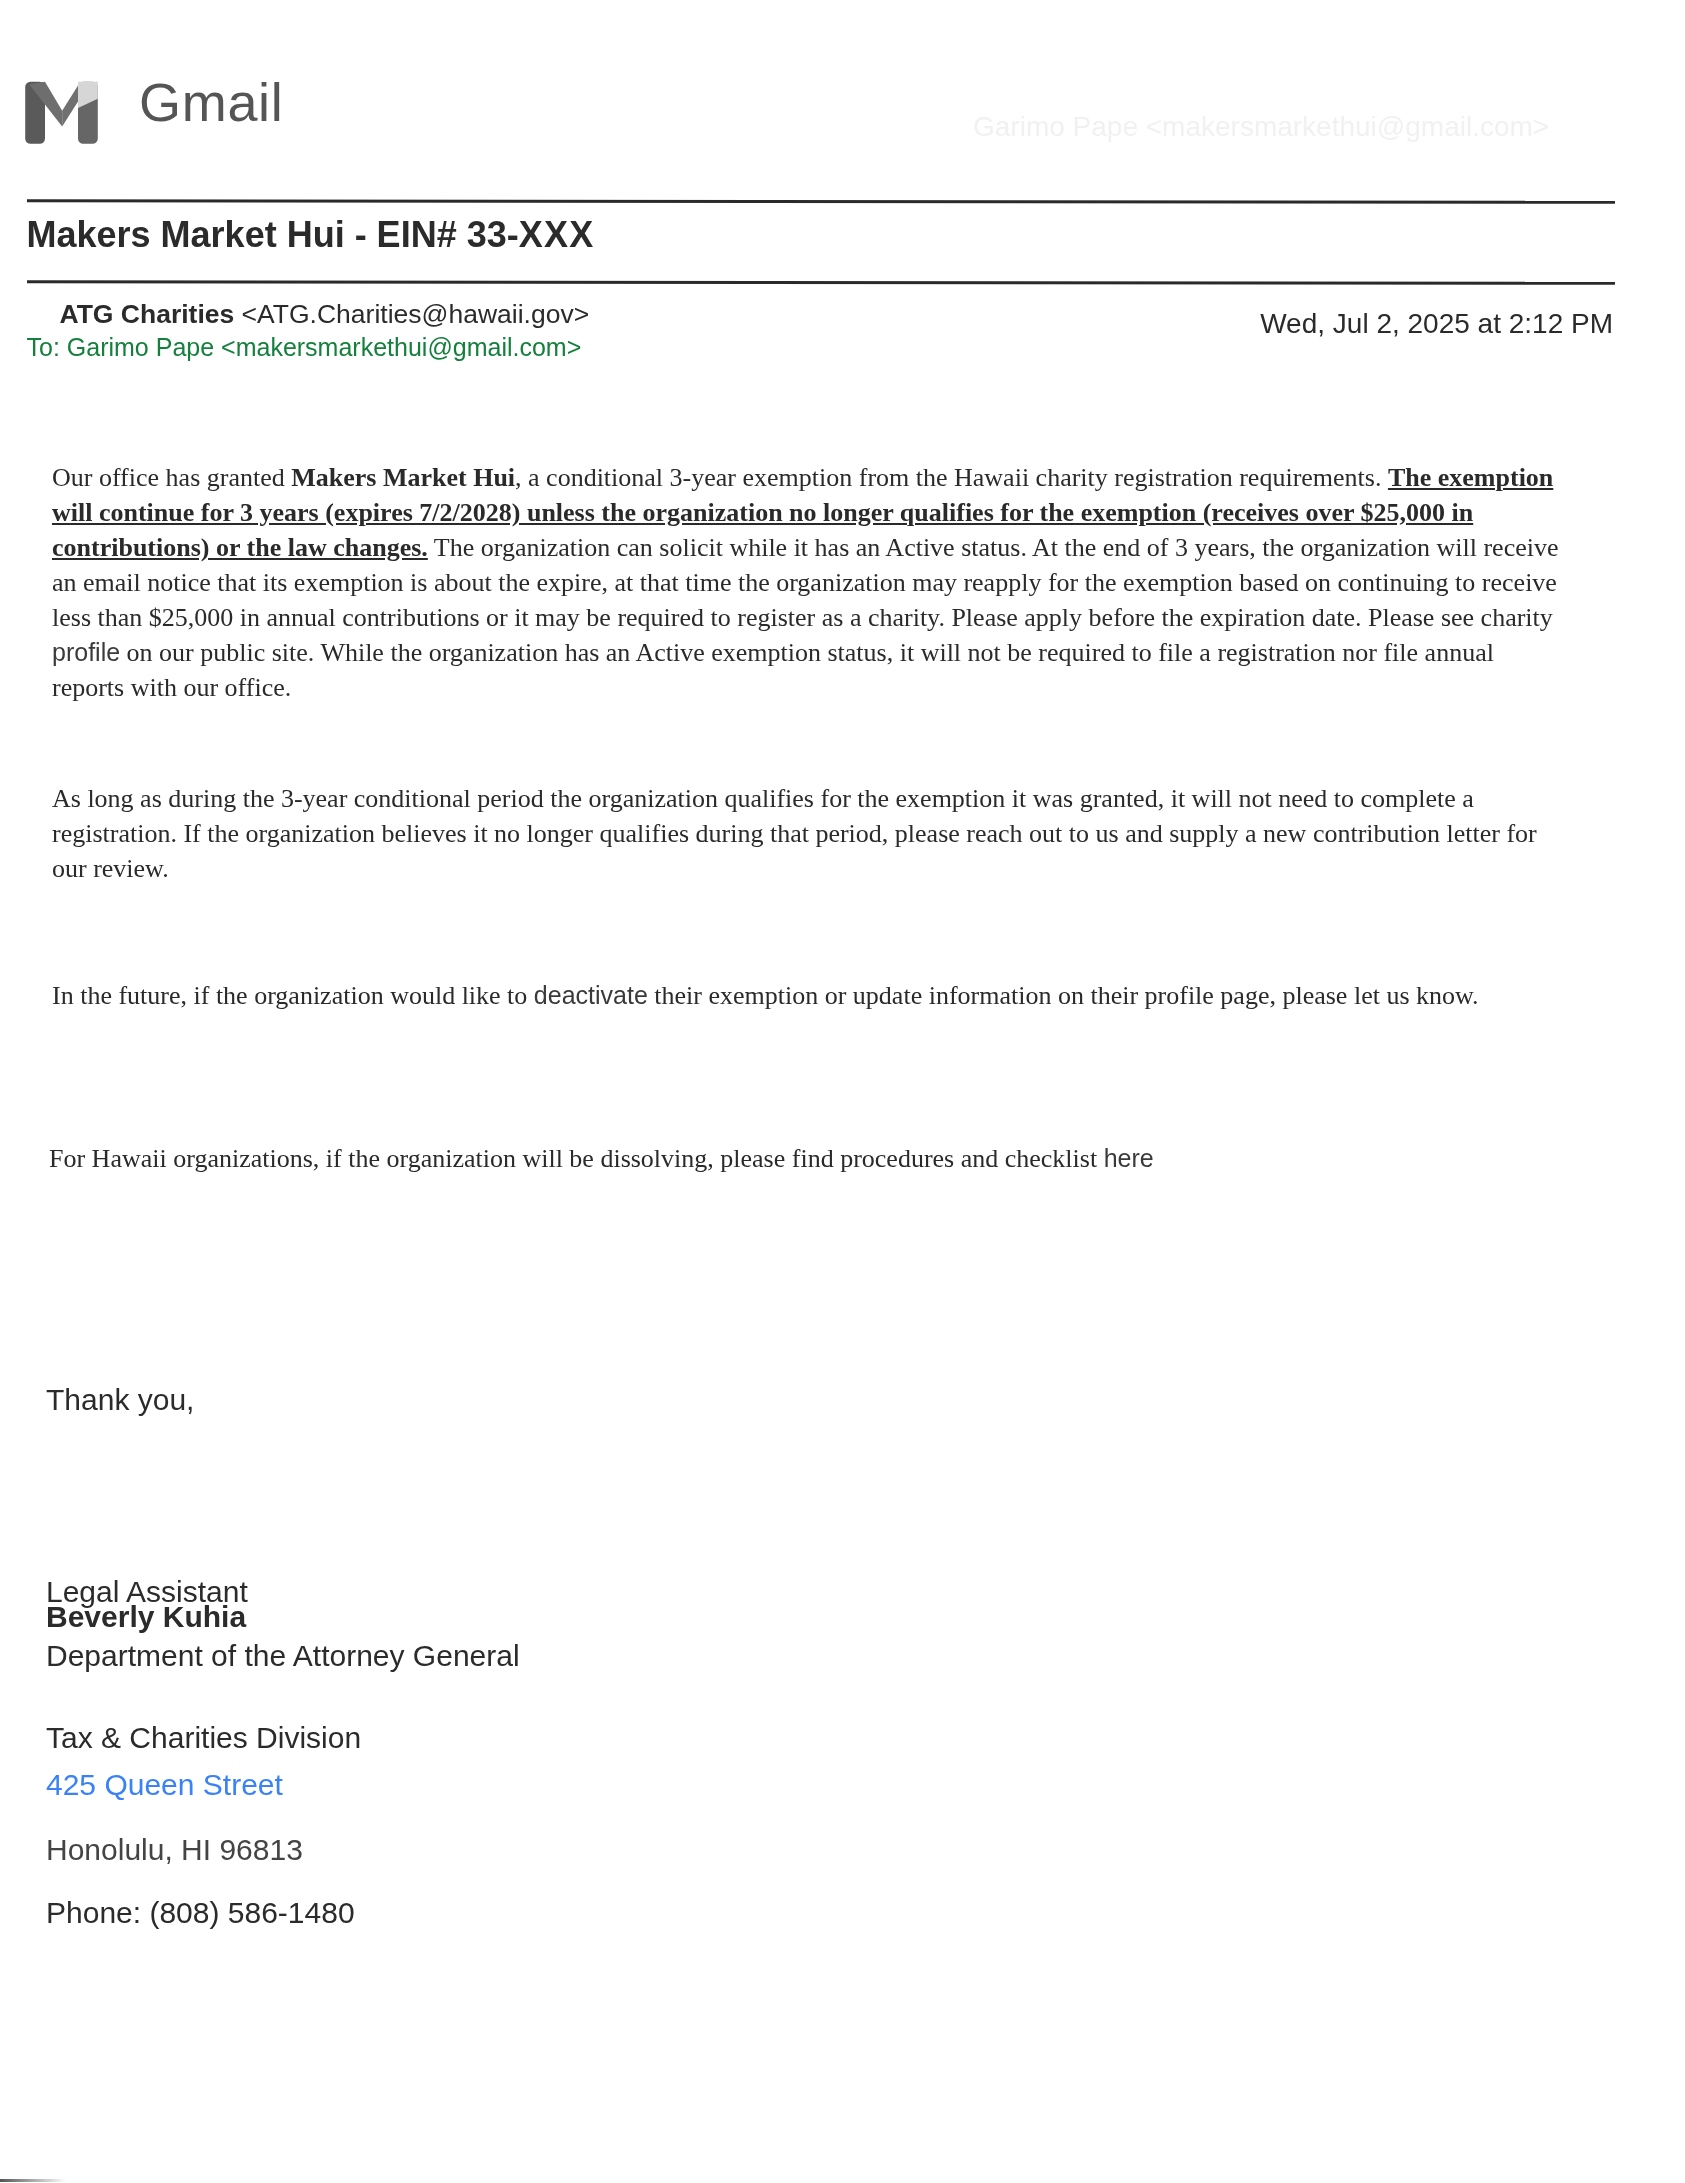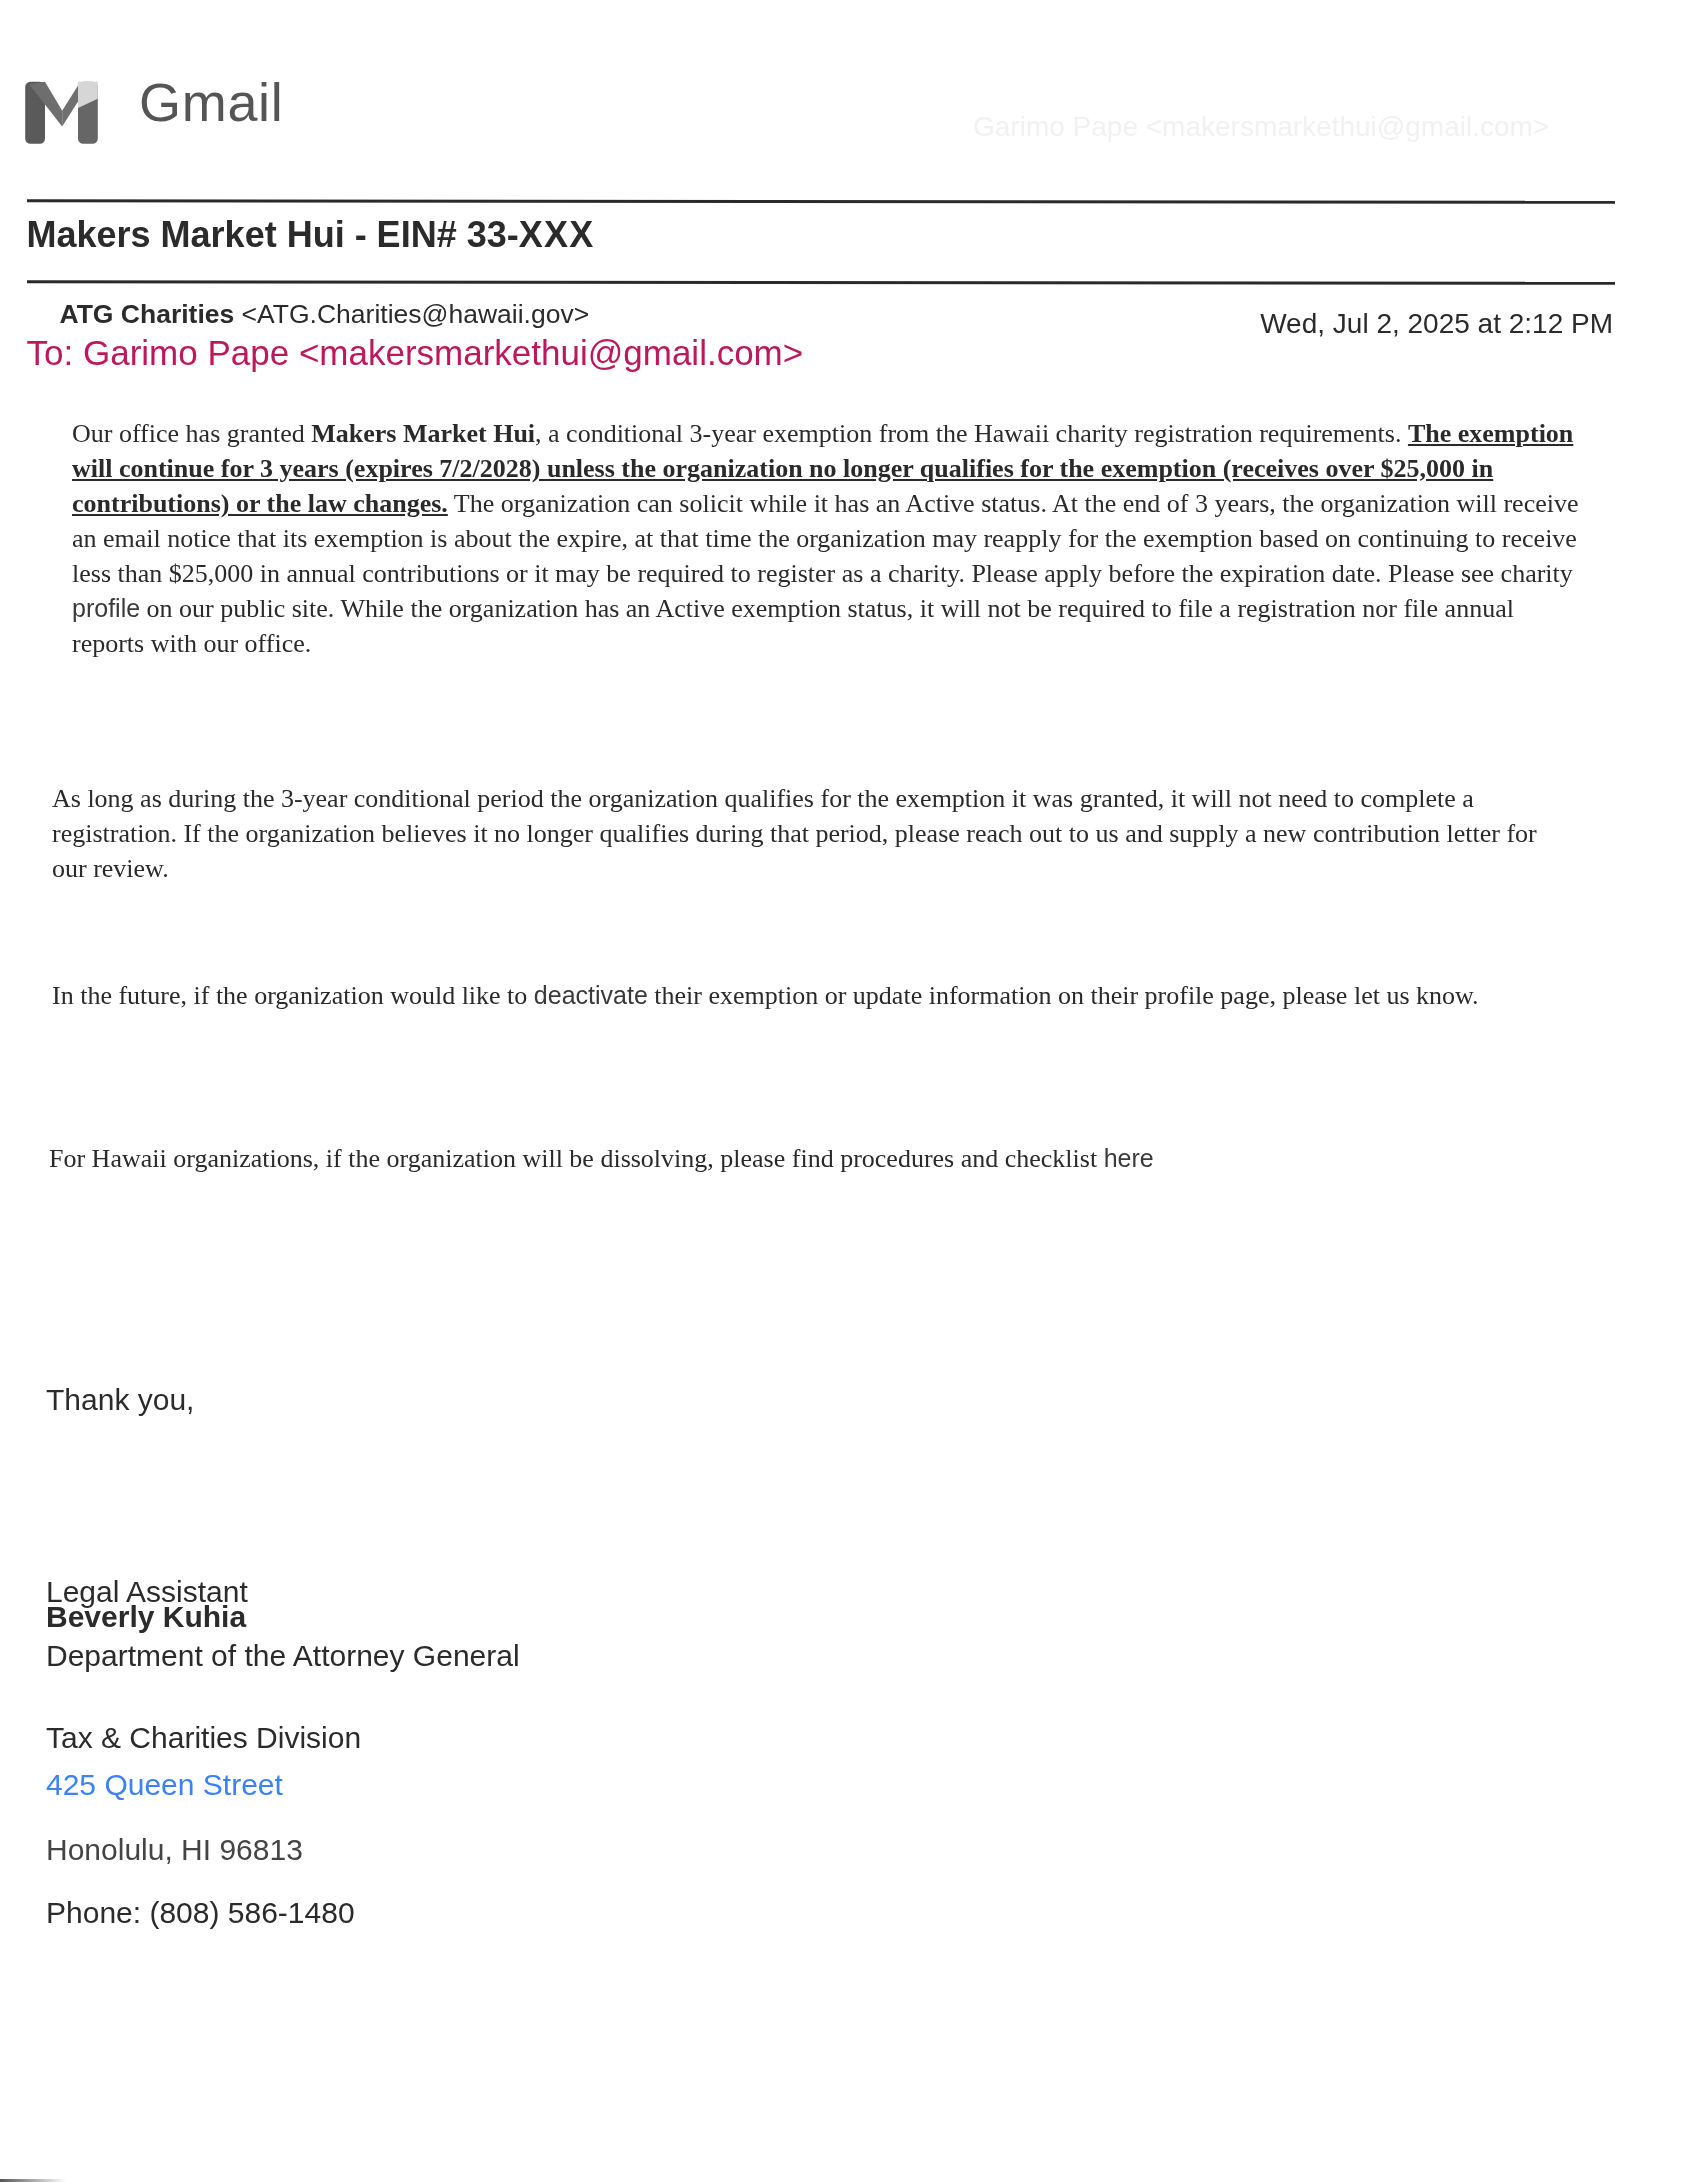--- a/index.html
+++ b/index.html
@@ -15,26 +15,26 @@
 
   .rule { height: 2.6px; background: #2a2a2a; left: 26.5px; width: 1588px; }
   #rule1 { top: 200px; transform: rotate(0.06deg); }
   #rule2 { top: 281px; transform: rotate(0.06deg); }
 
   #subject { left: 26.5px; top: 214px; font-size: 36px; font-weight: bold; color: #2b2b2b; white-space: nowrap; }
   #subject .redact { font-weight: bold; letter-spacing: 1.3px; }
 
   #from { left: 26.5px; top: 299px; font-size: 26.5px; color: #2b2b2b; white-space: nowrap; }
   #from b { font-weight: bold; margin-left: 33px; }
-  #to { left: 26.5px; top: 333px; font-size: 35px; color: #be185d; white-space: nowrap; }
+  #to { left: 26.5px; top: 333px; font-size: 25px; color: #15803d; white-space: nowrap; }
   #date { right: 73px; top: 308px; font-size: 28px; color: #2b2b2b; white-space: nowrap; }
 
   
   .para { left: 52px; width: 1515px; font-size: 26px; line-height: 35px; color: #2a2a2a; }
-  #p1 { top: 416px; margin-left: 20px; }
+  #p1 { top: 460px; }
   #p2 { top: 781px; }
   #p3 { top: 978px; }
   #p4 { top: 1141px; left: 49px; }
   .u { text-decoration: underline; font-weight: bold; }
   .bold { font-weight: bold; }
   .link { font-family: "Liberation Sans", "DejaVu Sans", sans-serif; color: #3a3a3a; font-size: 25px; }
 
   
   .sig { left: 46px; font-size: 30px; color: #2b2b2b; white-space: nowrap; }
   #sig-thanks { top: 1383px; }

